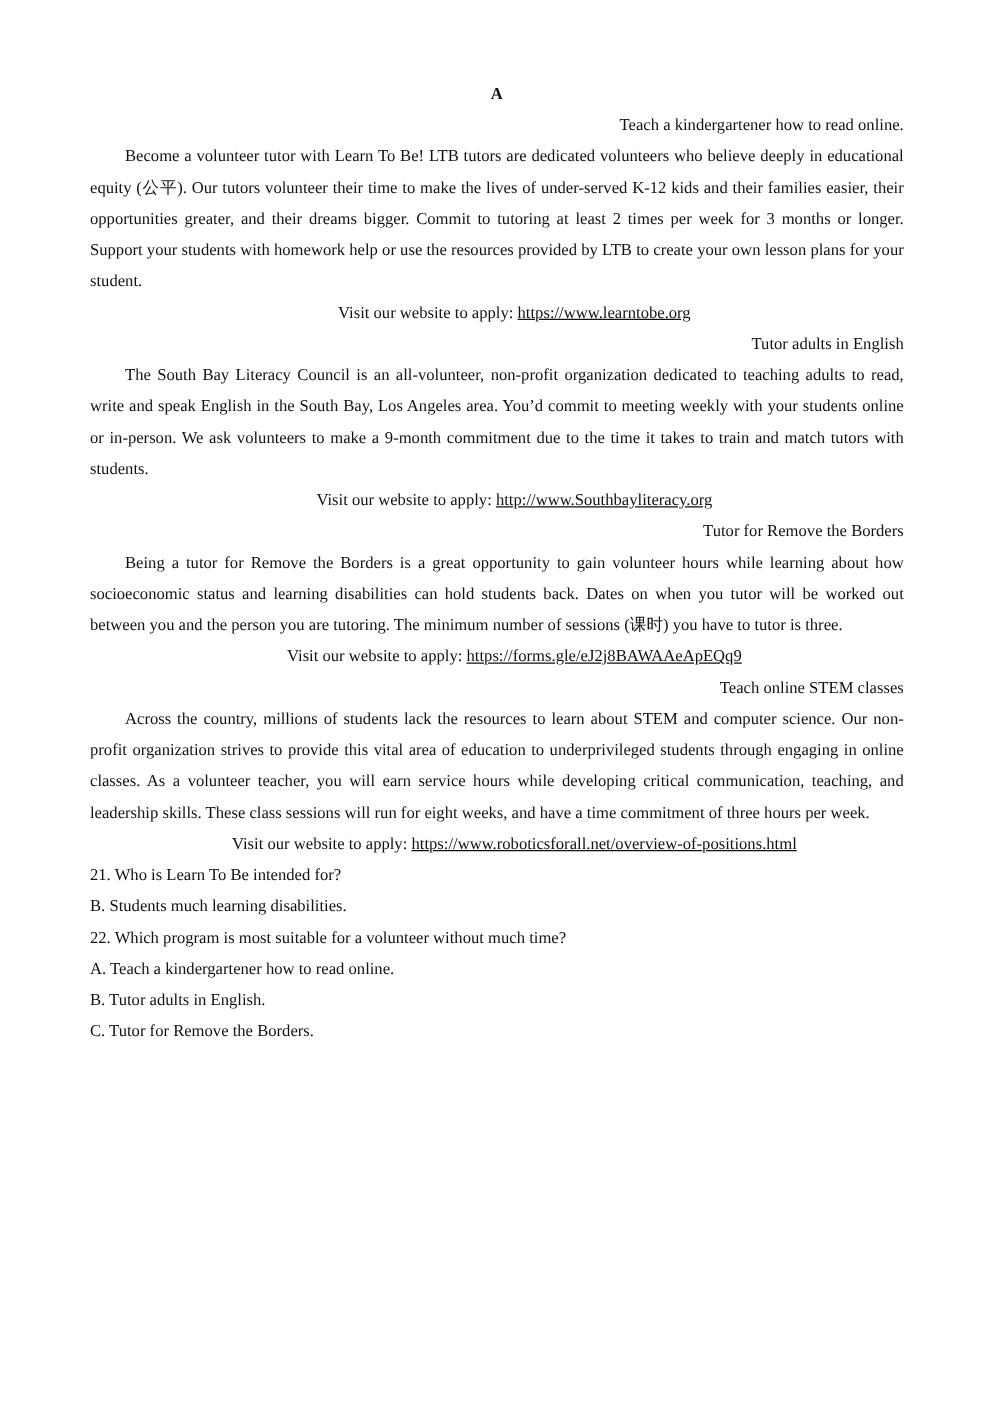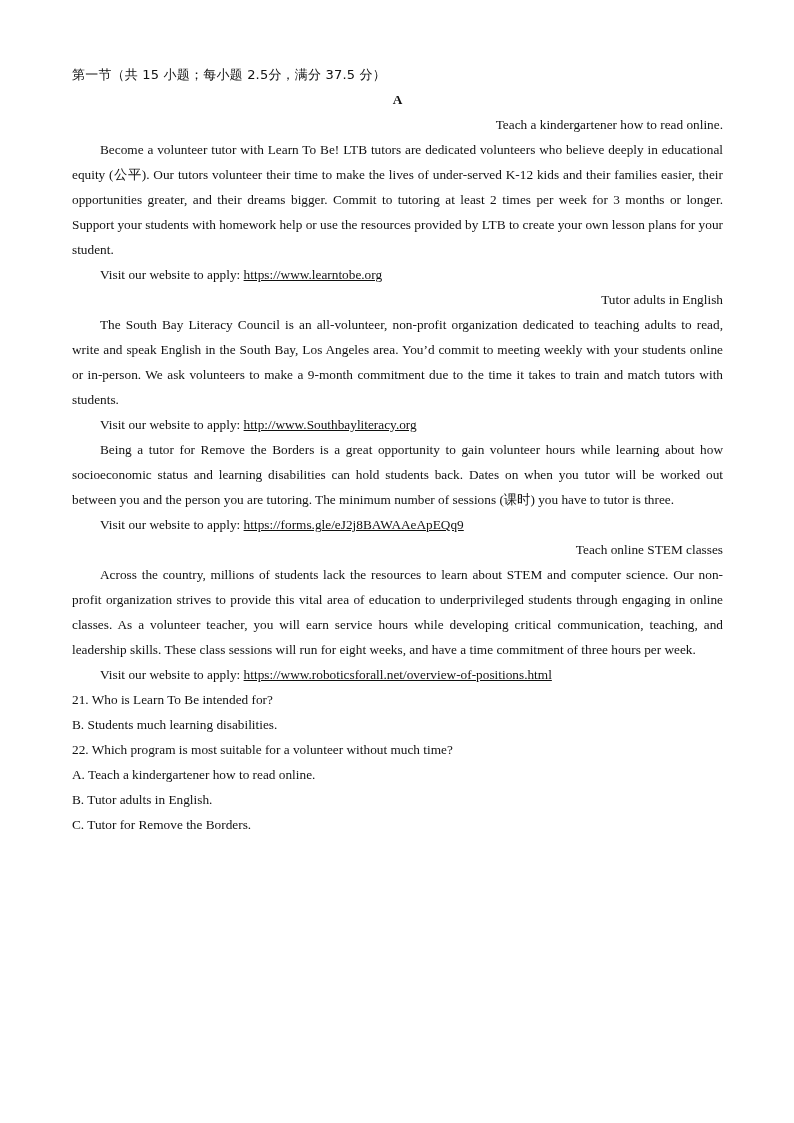--- a/index.html
+++ b/index.html
@@ -10,45 +10,45 @@
       font-size: 13.3px; color: #111; line-height: 25px;
     }
     .line { white-space: nowrap; }
     .cn { font-family: "DejaVu Sans", sans-serif; font-size: 13px; letter-spacing: 0.2px; }
     .center { text-align: center; }
     .bold { font-weight: bold; }
     .indent { text-indent: 28px; }
     .para { text-align: justify; text-align-last: left; }
     .link { text-decoration: underline; color: #111; cursor: pointer; }
     .subhead { padding-left: 28px; text-align: right; }
-    .visit { padding-left: 28px; }
+    .visit { padding-left: 28px; text-align: center; }
     .q { }
     .opt { }
   </style>
 </head>
 <body>
 
 <div class="page">
 
-  <div class="line cn">第一节（共 15 小题；每小题 2.5分，满分 37.5 分）</div>
 
   <div class="center bold">A</div>
 
   <div class="subhead">Teach a kindergartener how to read online.</div>
   <div class="para indent">Become a volunteer tutor with Learn To Be! LTB tutors are dedicated volunteers who believe deeply in educational equity (公平). Our tutors volunteer their time to make the lives of under-served K-12 kids and their families easier, their opportunities greater, and their dreams bigger. Commit to tutoring at least 2 times per week for 3 months or longer. Support your students with homework help or use the resources provided by LTB to create your own lesson plans for your student.</div>
   <div class="visit">
     <span>Visit  our website to apply:  </span><span class="link">https://www.learntobe.org</span>
   </div>
 
   <div class="subhead">Tutor adults in English</div>
   <div class="para indent">The South Bay Literacy Council is an all-volunteer, non-profit organization dedicated to teaching adults to read, write and speak English in the South Bay, Los Angeles area. You’d commit to meeting weekly with your students online or in-person. We ask volunteers to make a 9-month commitment due to the time it takes to train and match tutors with students.</div>
   <div class="visit">
     <span>Visit  our website to apply:  </span><span class="link">http://www.Southbayliteracy.org</span>
   </div>
 
+  <div class="subhead">Tutor for Remove the Borders</div>
   <div class="para indent">Being a tutor for Remove the Borders is a great opportunity to gain volunteer hours while learning about how socioeconomic status and learning disabilities can hold students back. Dates on when you tutor will be worked out between you and the person you are tutoring. The minimum number of sessions (课时) you have to tutor is three.</div>
   <div class="visit">
     <span>Visit  our website to apply:  </span><span class="link">https://forms.gle/eJ2j8BAWAAeApEQq9</span>
   </div>
 
   <div class="subhead">Teach online STEM classes</div>
   <div class="para indent">Across the country, millions of students lack the resources to learn about STEM and computer science. Our non-profit organization strives to provide this vital area of education to underprivileged students through engaging in online classes. As a volunteer teacher, you will earn service hours while developing critical communication, teaching, and leadership skills. These class sessions will run for eight weeks, and have a time commitment of three hours per week.</div>
   <div class="visit">
     <span>Visit  our website to apply:  </span><span class="link">https://www.roboticsforall.net/overview-of-positions.html</span>
   </div>

